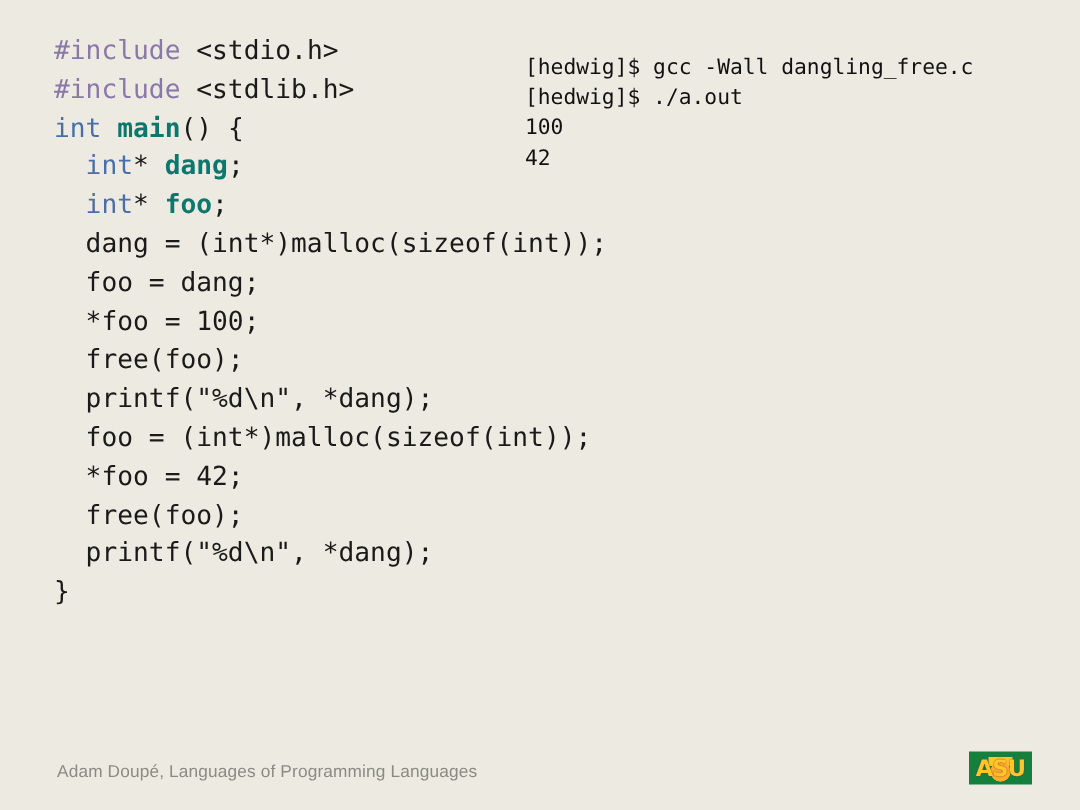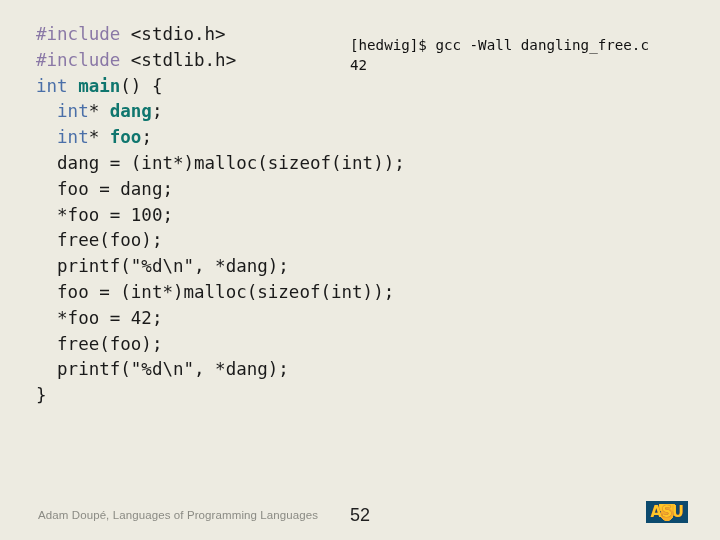--- a/index.html
+++ b/index.html
@@ -81,21 +81,21 @@
     color: #1f1f1f;
   }
 
   
   .logo {
     position: absolute;
     left: 646px;
     top: 501px;
     width: 42px;
     height: 22px;
-    background: #0c4a6e;
+    background: #15803d;
     overflow: hidden;
   }
   .logo-fork {
     position: absolute;
     left: 13px;
     top: 1px;
     width: 16px;
     height: 20px;
     background:
       radial-gradient(circle at 50% 62%, #f8b02a 0 44%, rgba(248,176,42,0) 46%),
@@ -116,24 +116,23 @@
     text-shadow: 0 0 1px #8c1d40;
   }
 </style>
 </head>
 <body>
 
 <div class="slide">
 
   <div class="code-block"><div class="code-line"><span class="tok-pre">#include</span><span class="tok-plain"> &lt;stdio.h&gt;</span></div><div class="code-line"><span class="tok-pre">#include</span><span class="tok-plain"> &lt;stdlib.h&gt;</span></div><div class="code-line"><span class="tok-kw">int</span><span class="tok-plain"> </span><span class="tok-fn">main</span><span class="tok-plain">() {</span></div><div class="code-line"><span class="tok-plain">  </span><span class="tok-kw">int</span><span class="tok-plain">* </span><span class="tok-fn">dang</span><span class="tok-plain">;</span></div><div class="code-line"><span class="tok-plain">  </span><span class="tok-kw">int</span><span class="tok-plain">* </span><span class="tok-fn">foo</span><span class="tok-plain">;</span></div><div class="code-line"><span class="tok-plain">  dang = (int*)malloc(sizeof(int));</span></div><div class="code-line"><span class="tok-plain">  foo = dang;</span></div><div class="code-line"><span class="tok-plain">  *foo = 100;</span></div><div class="code-line"><span class="tok-plain">  free(foo);</span></div><div class="code-line"><span class="tok-plain">  printf("%d\n", *dang);</span></div><div class="code-line"><span class="tok-plain">  foo = (int*)malloc(sizeof(int));</span></div><div class="code-line"><span class="tok-plain">  *foo = 42;</span></div><div class="code-line"><span class="tok-plain">  free(foo);</span></div><div class="code-line"><span class="tok-plain">  printf("%d\n", *dang);</span></div><div class="code-line"><span class="tok-plain">}</span></div></div>
 
-  <div class="term-block"><div class="term-line">[hedwig]$ gcc -Wall dangling_free.c</div><div class="term-line">42</div></div>
+  <div class="term-block"><div class="term-line">[hedwig]$ gcc -Wall dangling_free.c</div><div class="term-line">[hedwig]$ ./a.out</div><div class="term-line">100</div><div class="term-line">42</div></div>
 
   <div class="footer-credit">Adam Doupé, Languages of Programming Languages</div>
 
-  <div class="page-number">52</div>
 
   <div class="logo">
     <div class="logo-fork"></div>
     <div class="logo-text">ASU</div>
   </div>
 
 </div>
 
 </body></html>

